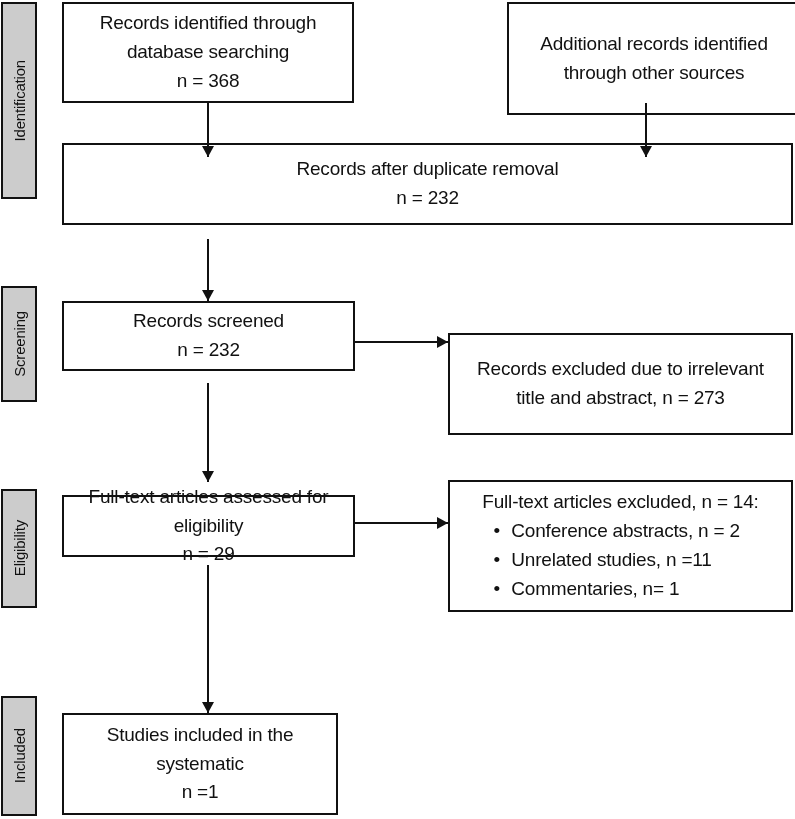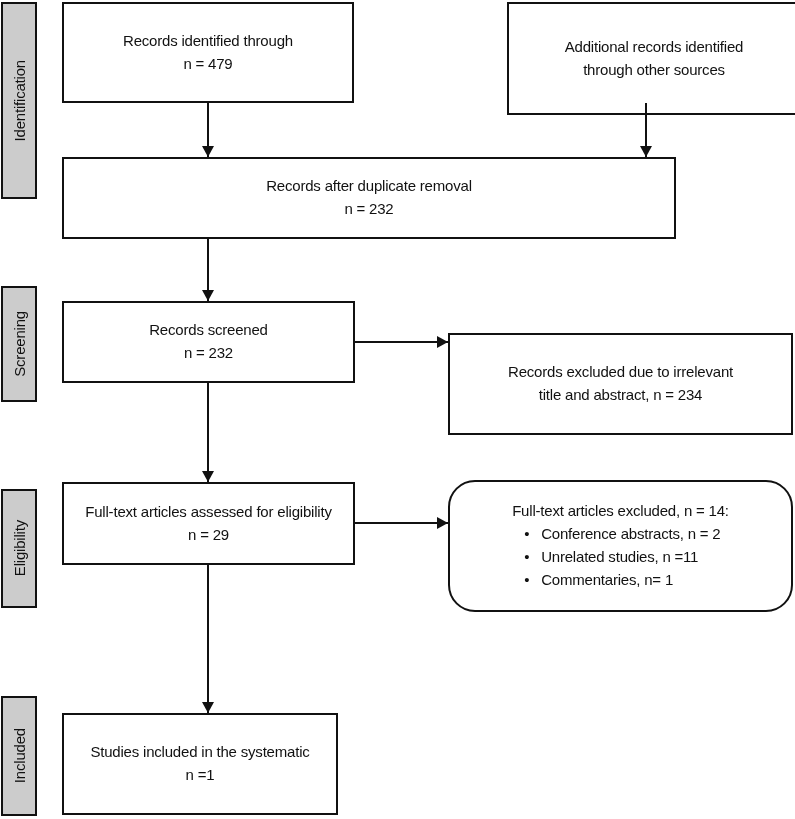--- a/index.html
+++ b/index.html
@@ -32,26 +32,26 @@
     transform:rotate(180deg);
     font-size:15px;
     white-space:nowrap;
   }
   .box{
     position:absolute;
     background:var(--background);
     border:2px solid var(--box-border);
     display:flex;align-items:center;justify-content:center;
     text-align:center;
-    font-size:15px;
+    font-size:19px;
     line-height:1.52;
     padding:3px 0;
   }
   .box .lines{width:100%;}
-  .list-box{align-items:center;justify-content:center;border-radius:27px;}
+  .list-box{align-items:center;justify-content:center;}
   .list-block{text-align:left;display:inline-block;}
   .bullet-row{display:flex;}
   .bullet-glyph{width:11px;flex:0 0 auto;margin-left:9px;margin-right:9px;text-align:center;}
   .vline{position:absolute;width:2px;background:var(--arrow);}
   .hline{position:absolute;height:2px;background:var(--arrow);}
   .head-down{
     position:absolute;left:-5px;bottom:0;
     width:0;height:0;
     border-left:6px solid transparent;
     border-right:6px solid transparent;
@@ -79,53 +79,54 @@
   <div class="stage" style="top:489px;height:119px;">
     <span class="vlabel">Eligibility</span>
   </div>
   <div class="stage" style="top:696px;height:120px;">
     <span class="vlabel">Included</span>
   </div>
 
   <div class="box" style="left:62px;top:2px;width:292px;height:101px;">
     <div class="lines">
       <div>Records identified through</div>
-      <div>n = 479</div>
+      <div>database searching</div>
+      <div>n = 368</div>
     </div>
   </div>
 
   <div class="box" style="left:499px;top:2px;width:294px;height:113px;margin-left:8px;">
     <div class="lines">
       <div>Additional records identified</div>
       <div>through other sources</div>
     </div>
   </div>
 
-  <div class="box" style="left:62px;top:157px;width:614px;height:82px;">
+  <div class="box" style="left:62px;top:143px;width:731px;height:82px;">
     <div class="lines">
       <div>Records after duplicate removal</div>
       <div>n = 232</div>
     </div>
   </div>
 
-  <div class="box" style="left:62px;top:301px;width:293px;height:82px;">
+  <div class="box" style="left:62px;top:301px;width:293px;height:70px;">
     <div class="lines">
       <div>Records screened</div>
       <div>n = 232</div>
     </div>
   </div>
 
   <div class="box" style="left:448px;top:301px;width:345px;height:102px;margin-top:32px;">
     <div class="lines">
       <div>Records excluded due to irrelevant</div>
-      <div>title and abstract, n = 234</div>
+      <div>title and abstract, n = 273</div>
     </div>
   </div>
 
-  <div class="box" style="left:62px;top:482px;width:293px;height:83px;">
+  <div class="box" style="left:62px;top:495px;width:293px;height:62px;">
     <div class="lines">
       <div>Full-text articles assessed for eligibility</div>
       <div>n = 29</div>
     </div>
   </div>
 
   <div class="box list-box" style="left:448px;top:480px;width:345px;height:132px;">
     <div class="list-block">
       <div>Full-text articles excluded, n = 14:</div>
       <div class="bullet-row">

